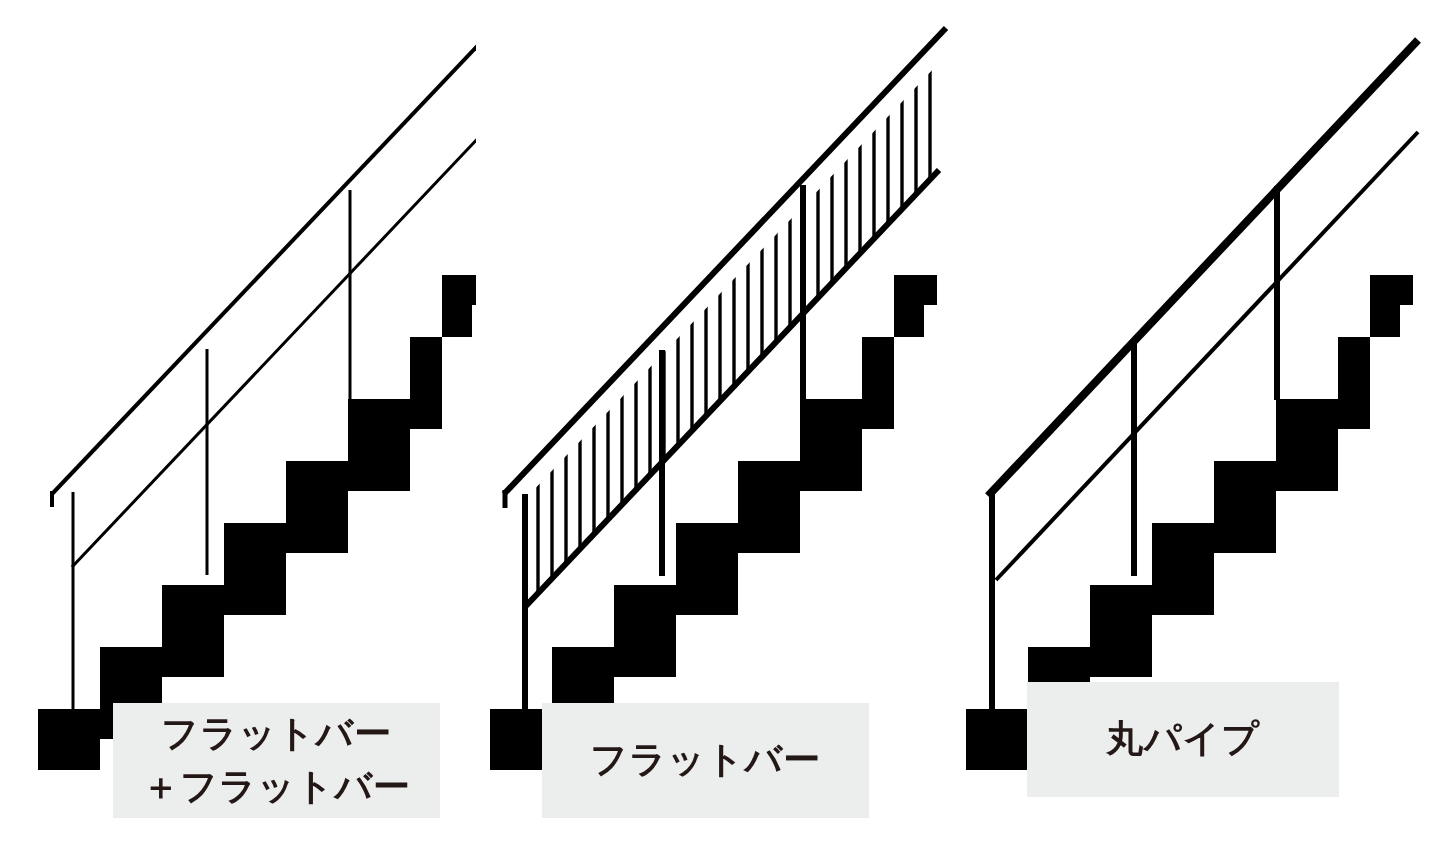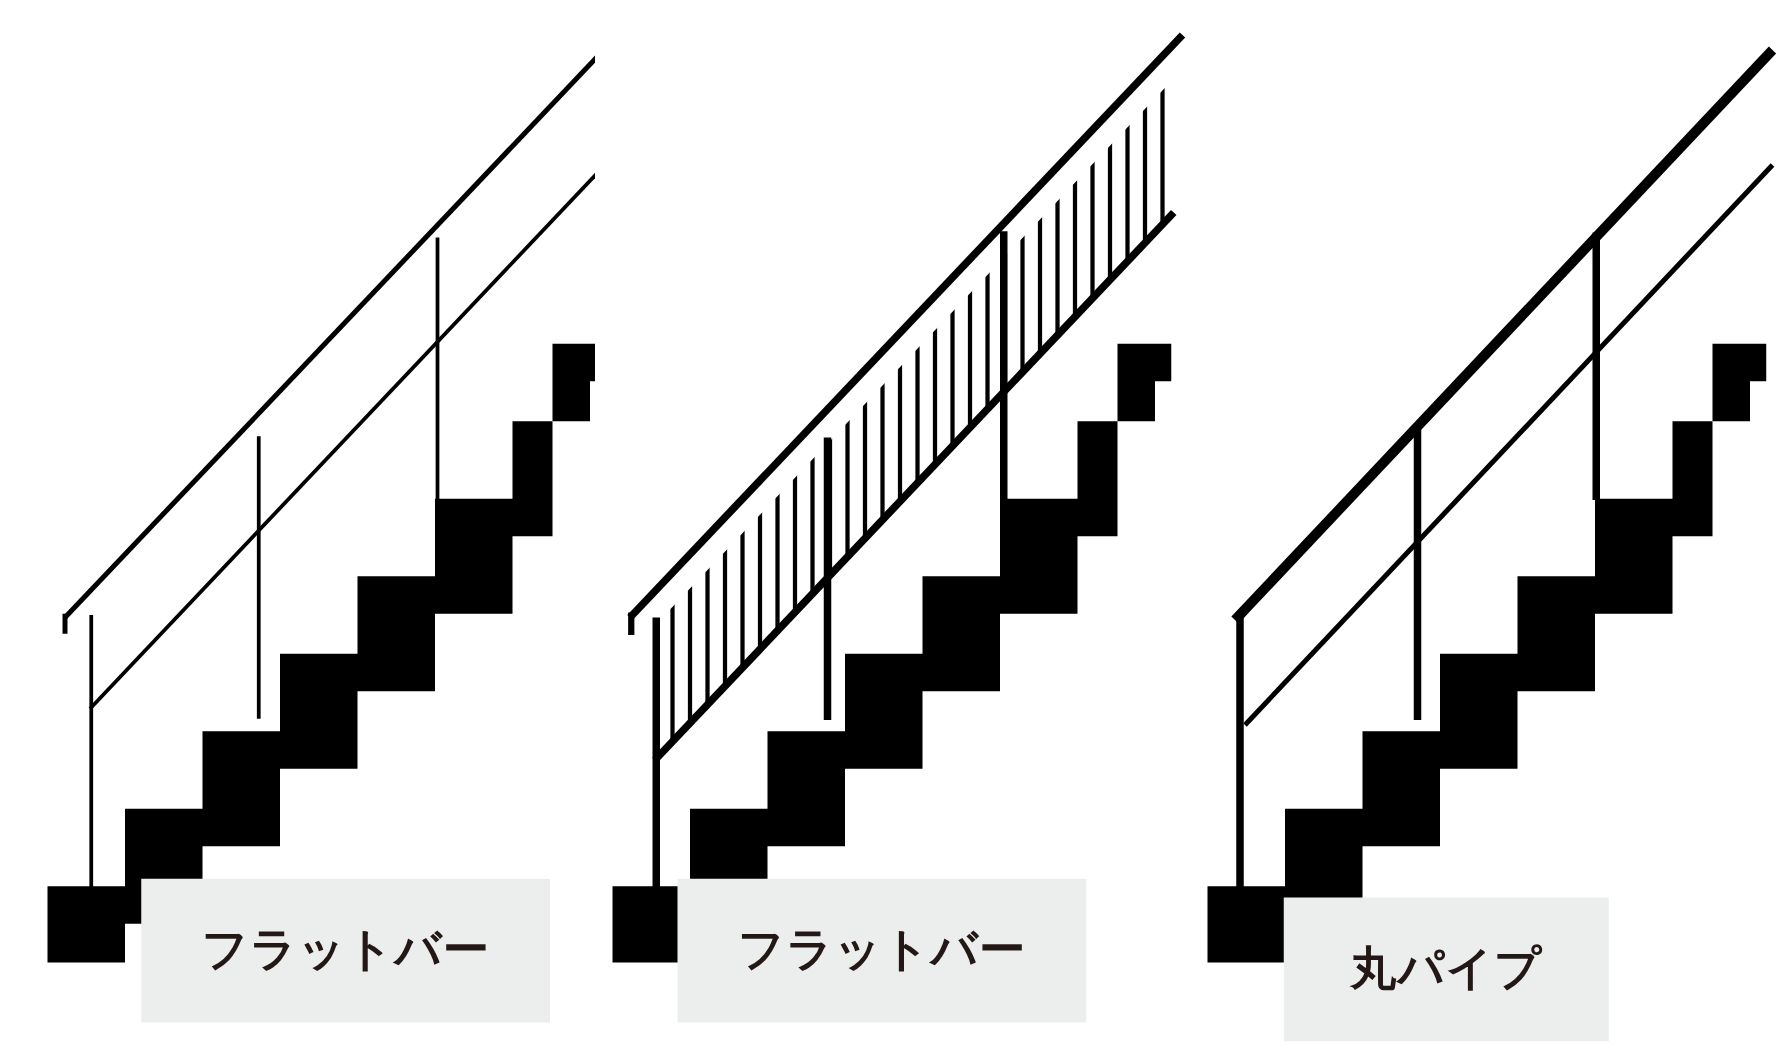--- a/index.html
+++ b/index.html
@@ -46,21 +46,21 @@
     line-height: 1.42;
     letter-spacing: 0.02em;
     white-space: nowrap;
   }
   .caption-line {
     display: block;
   }
   
   .cap-1 { left: 113px; top: 703px; width: 327px; height: 115px; }
   .cap-2 { left: 542px; top: 703px; width: 327px; height: 115px; }
-  .cap-3 { left: 1027px; top: 718px; width: 260px; height: 115px; }
+  .cap-3 { left: 1027px; top: 682px; width: 312px; height: 115px; }
 </style>
 </head>
 <body>
 
 <div id="page">
 
   <div class="panel" style="left:0px;">
     <svg class="panel-svg" viewBox="0 0 476 850">
 
       <path fill="#000000" stroke="none" d="M 442,275
@@ -103,20 +103,21 @@
 
       <line x1="72" y1="567" x2="483" y2="133" stroke="#000000" stroke-width="3" stroke-linecap="butt"></line>
 
       <line x1="73" y1="492" x2="73" y2="716" stroke="#000000" stroke-width="3"></line>
       <line x1="207" y1="349" x2="207" y2="575" stroke="#000000" stroke-width="3"></line>
       <line x1="350" y1="190" x2="350" y2="400" stroke="#000000" stroke-width="3"></line>
     </svg>
 
     <div class="caption cap-1">
       <span class="caption-line">フラットバー</span>
+      <span class="caption-line">＋フラットバー</span>
     </div>
   </div>
 
   <div class="panel" style="left:476px;">
     <svg class="panel-svg" viewBox="0 0 476 850">
       <defs>
         <clipPath id="latticeClip2">
 
           <path d="M 52,496 L 460,66 L 460,172 L 52,604 Z"></path>
         </clipPath>

